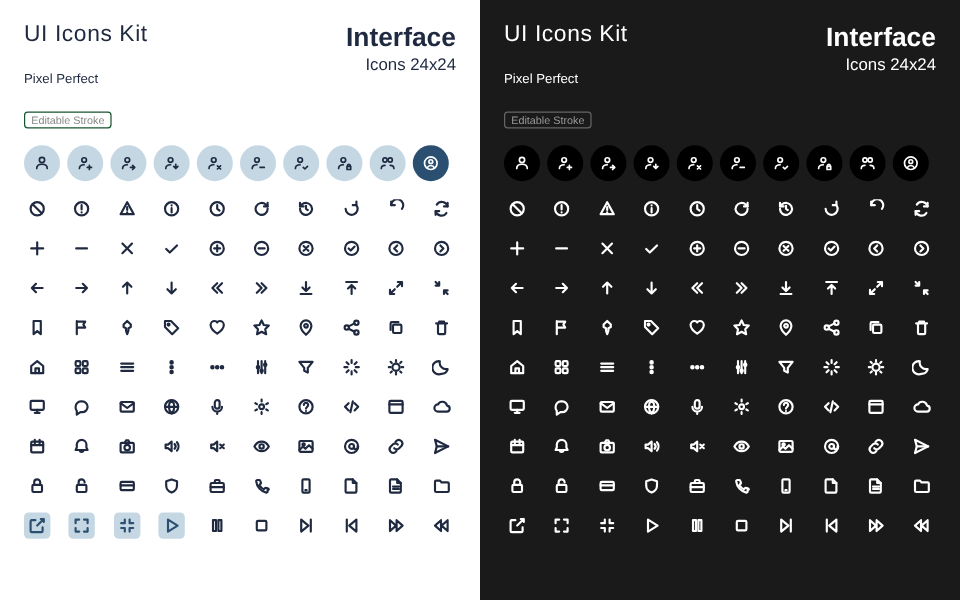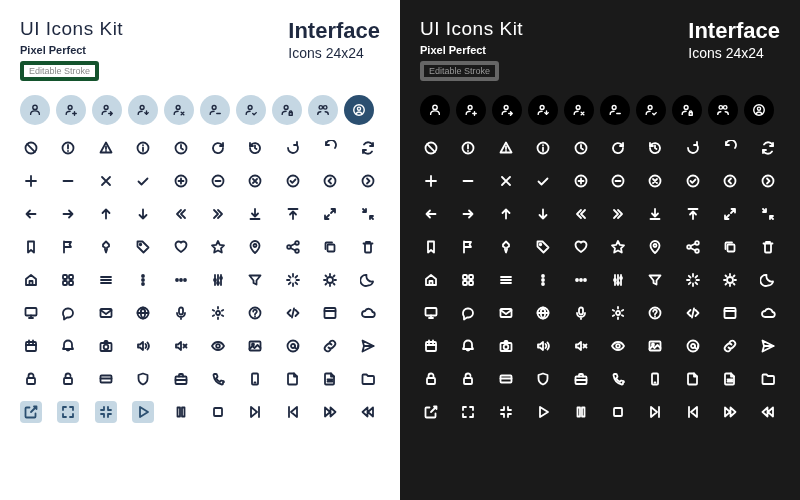--- a/index.html
+++ b/index.html
@@ -1,26 +1,26 @@
 <!DOCTYPE html>
 <html><head>
 <meta charset="utf-8">
 <style>
 * { margin: 0; padding: 0; box-sizing: border-box; }
 body { width: 800px; height: 500px; display: flex; font-family: -apple-system, sans-serif; }
 .panel { width: 400px; height: 500px; padding: 18px 20px; }
 .panel.light { background: #fff; color: #1f2940; }
 .panel.dark { background: #1a1a1a; color: #fff; }
 .header { display: flex; justify-content: space-between; align-items: flex-start; margin-bottom: 14px; }
-.header-left { display: flex; flex-direction: column; gap: 2px; }
+.header-left { display: flex; flex-direction: column; gap: 18px; }
 .title { font-size: 19px; font-weight: 300; letter-spacing: 0.5px; }
-.subtitle { font-size: 11px; font-weight: 700; margin-top: 2px; }
-.tag { font-size: 9px; color: #888; border: 4px solid #14532d; border-radius: 3px; padding: 1px 5px; display: inline-block; margin-top: 3px; width: fit-content; }
+.subtitle { font-size: 11px; font-weight: 400; margin-top: 2px; }
+.tag { font-size: 9px; color: #888; border: 1px solid #14532d; border-radius: 3px; padding: 1px 5px; display: inline-block; margin-top: 3px; width: fit-content; }
 .dark .tag { color: #999; border-color: #666; }
-.header-right { }
+.header-right { text-align: right; }
 .brand { font-size: 22px; font-weight: 700; }
 .light .brand { color: #1f2940; }
 .dimensions { font-size: 14px; font-weight: 300; margin-top: 1px; }
 .light .dimensions { color: #1f2940; }
 .user-row { display: flex; gap: 6px; margin-bottom: 12px; }
 .user-chip { width: 30px; height: 30px; border-radius: 50%; display: flex; align-items: center; justify-content: center; flex-shrink: 0; }
 .light .user-chip { background: #c5d7e3; }
 .dark .user-chip { background: #000; }
 .user-chip.accent.light-accent { background: #2b4f70; }
 .user-chip svg { width: 14px; height: 14px; }

